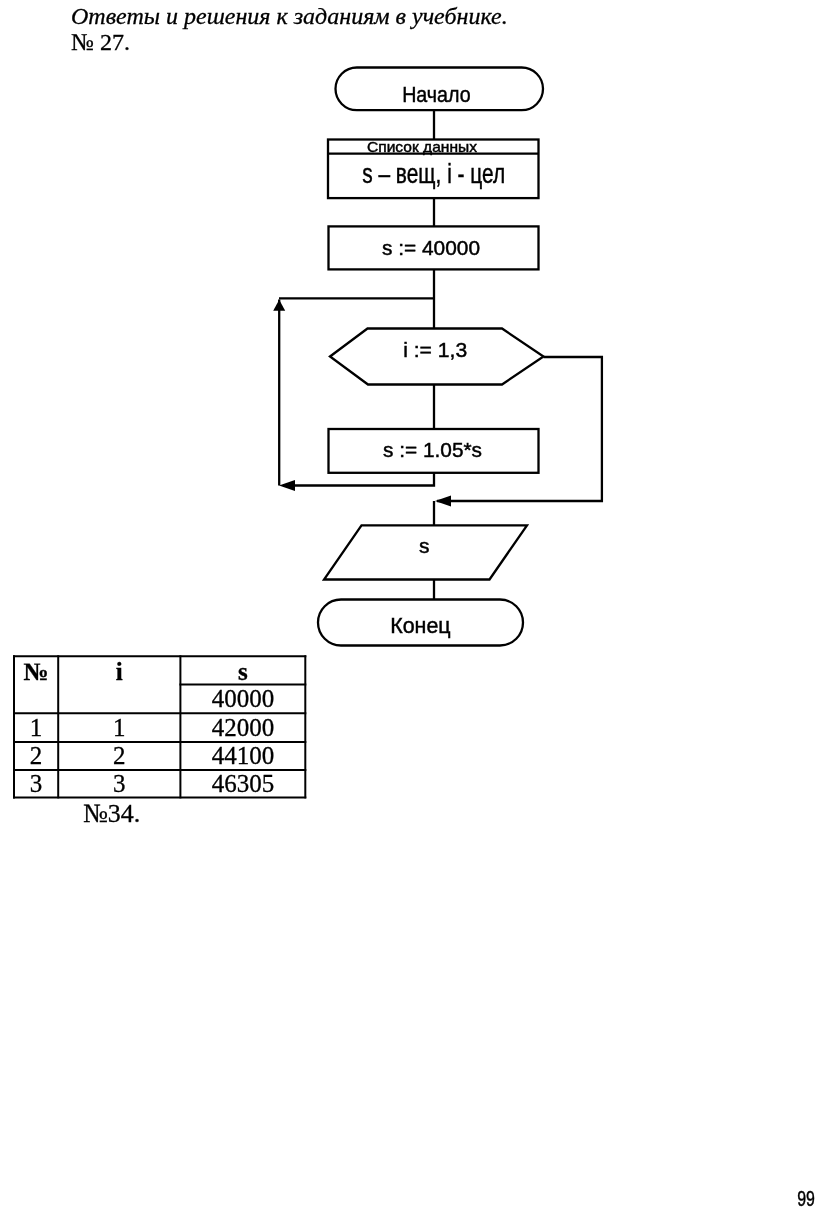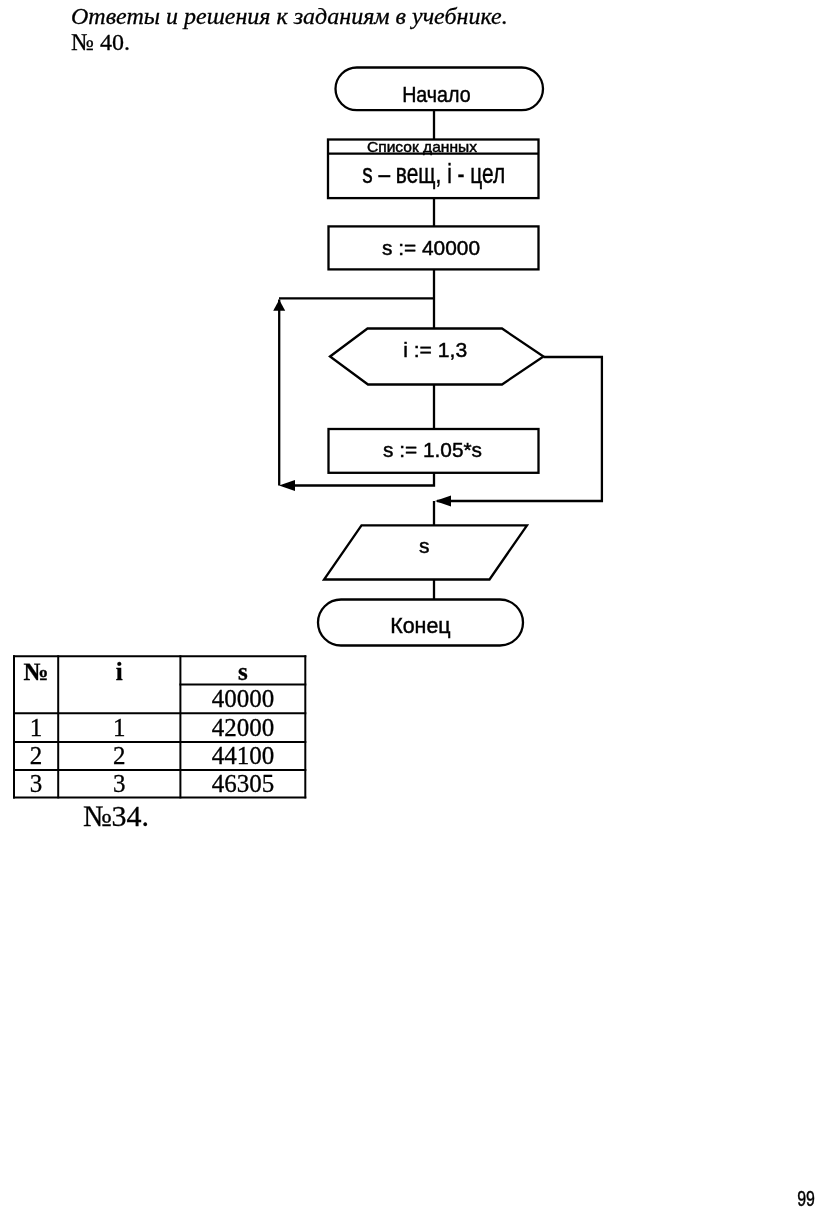--- a/index.html
+++ b/index.html
@@ -3,26 +3,26 @@
 <meta charset="utf-8">
 <style>
   html,body{margin:0;padding:0;}
   body{width:816px;height:1211px;background:#fff;position:relative;overflow:hidden;
        font-family:"Liberation Sans",sans-serif;color:#000;-webkit-text-stroke:0.3px #000;}
   .title{position:absolute;left:71px;top:3px;font-family:"Liberation Serif",serif;
          font-style:italic;font-size:24px;line-height:27px;white-space:nowrap;text-align:right;}
   .num32{position:absolute;left:71px;top:29px;font-family:"Liberation Serif",serif;
          font-size:24px;line-height:27px;}
   .fc{position:absolute;left:0;top:0;}
-  .num34{position:absolute;left:83px;top:799px;font-family:"Liberation Serif",serif;font-size:30px;}
+  .num34{position:absolute;left:83px;top:799px;font-family:"Liberation Serif",serif;font-size:26px;}
 </style>
 </head>
 <body>
 <div class="title">Ответы и решения к заданиям в учебнике.</div>
-<div class="num32">№ 40.</div>
+<div class="num32">№ 27.</div>
 
 <svg class="fc" width="816" height="1211" viewBox="0 0 816 1211">
   <g fill="none" stroke="#000" stroke-width="2.3">
 
     <rect x="335.5" y="67.5" width="207.5" height="42.7" rx="21.35"></rect>
 
     <line x1="434" y1="110" x2="434" y2="140"></line>
 
     <rect x="328" y="139.5" width="210.5" height="58.6"></rect>
     <line x1="328" y1="153.6" x2="538.5" y2="153.6"></line>

